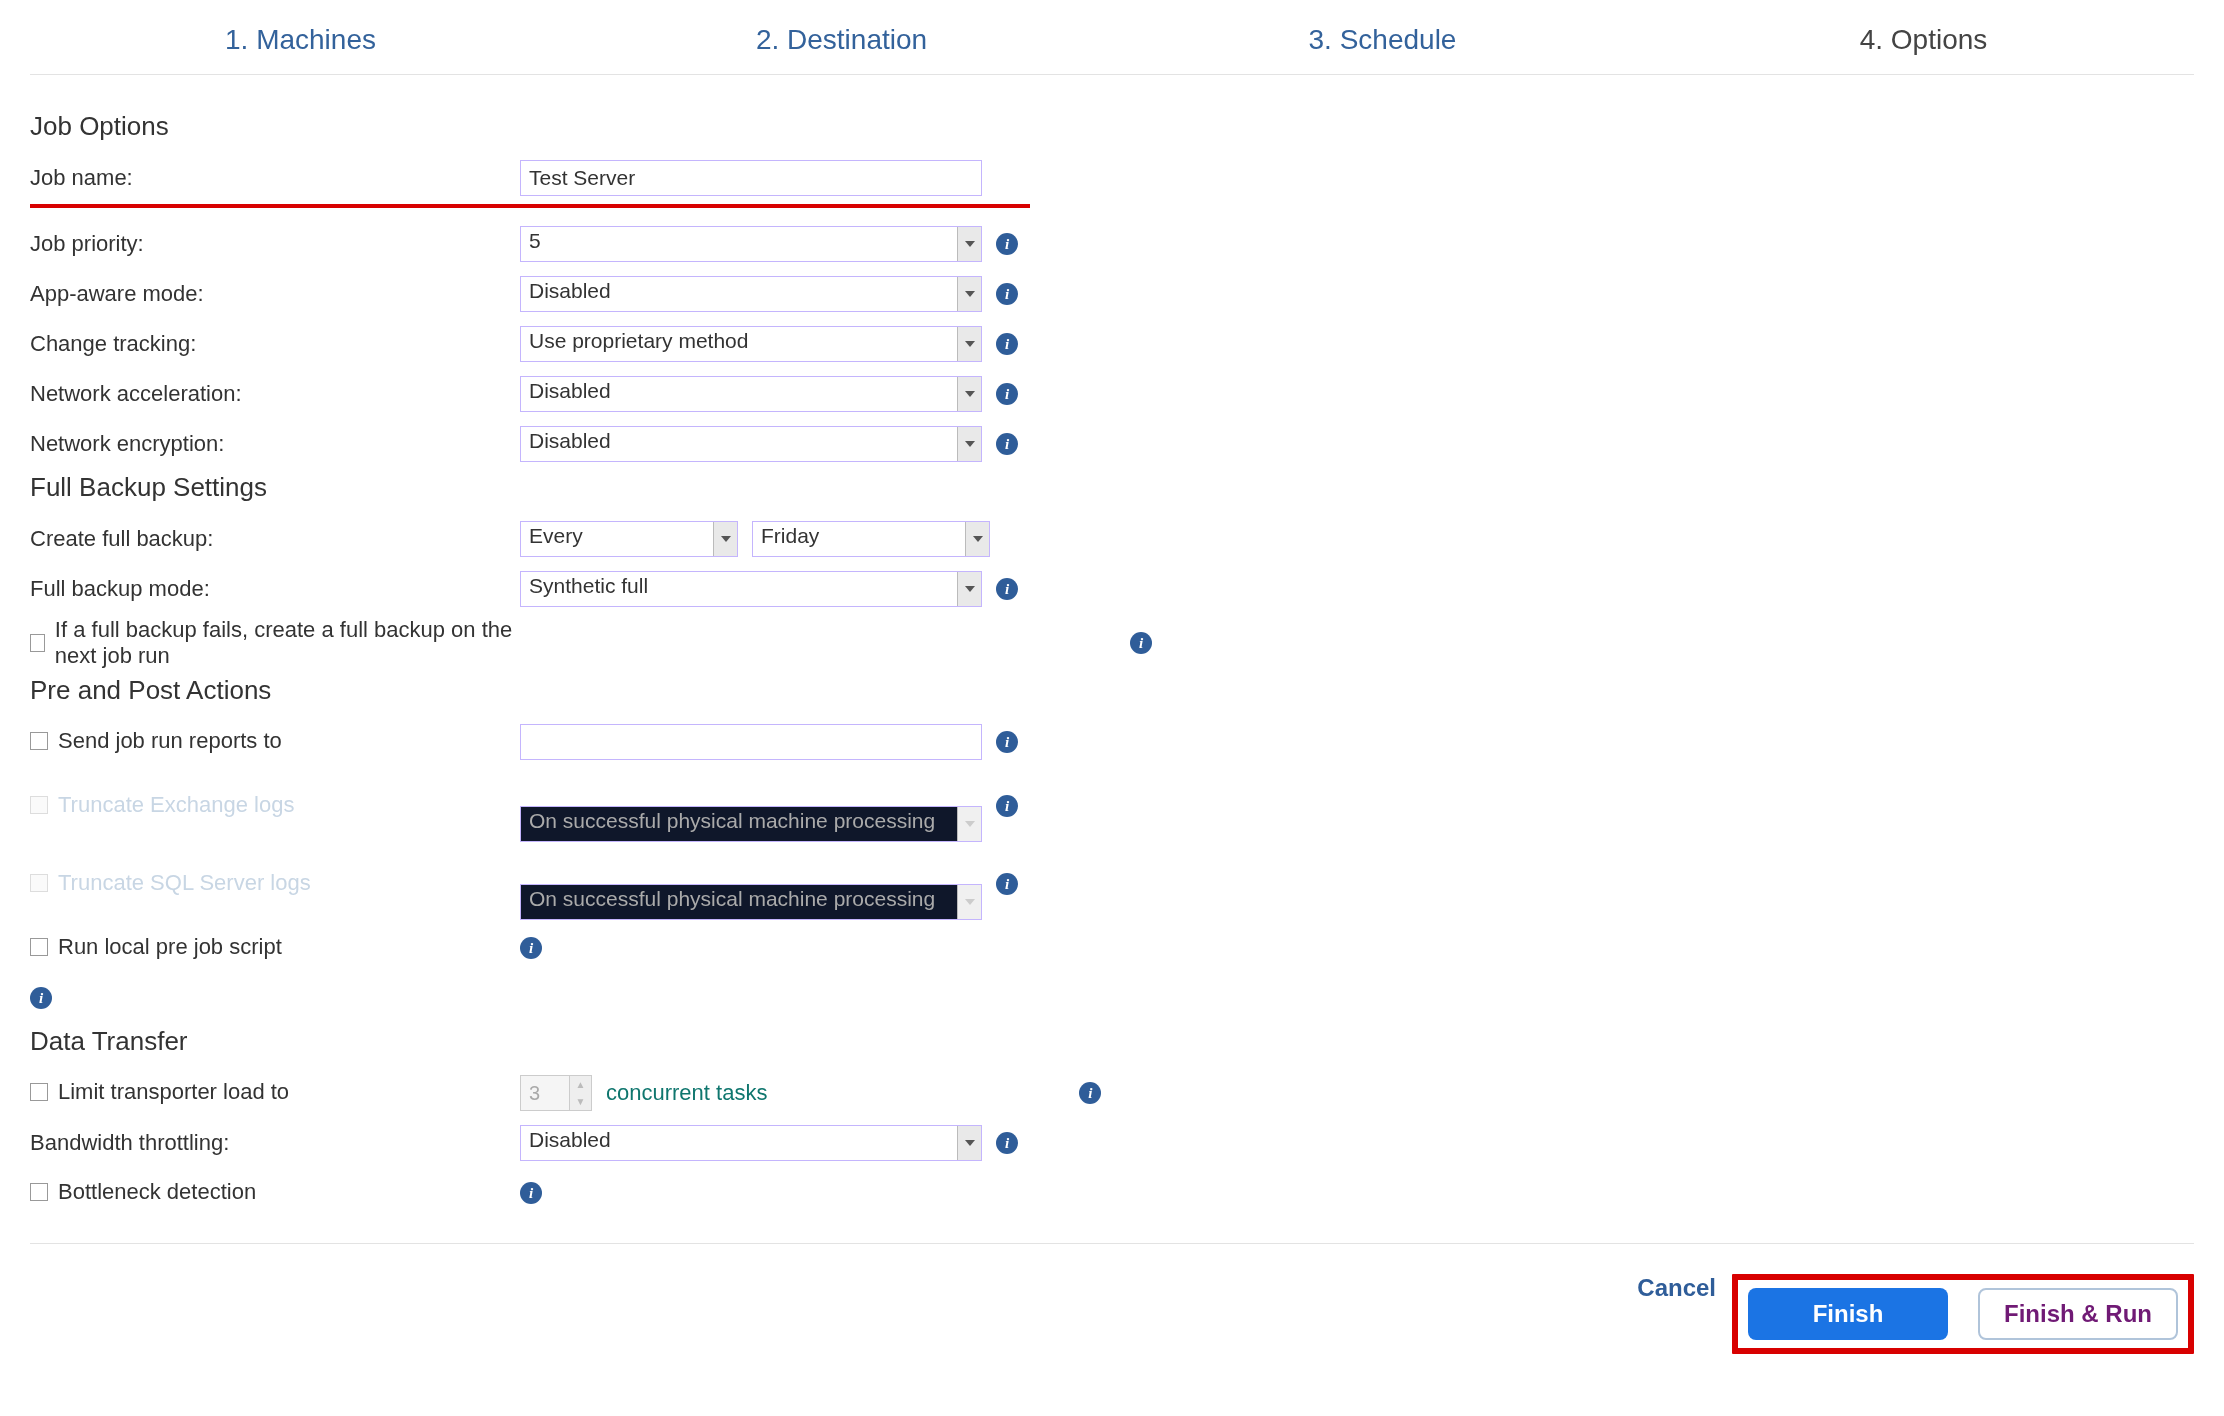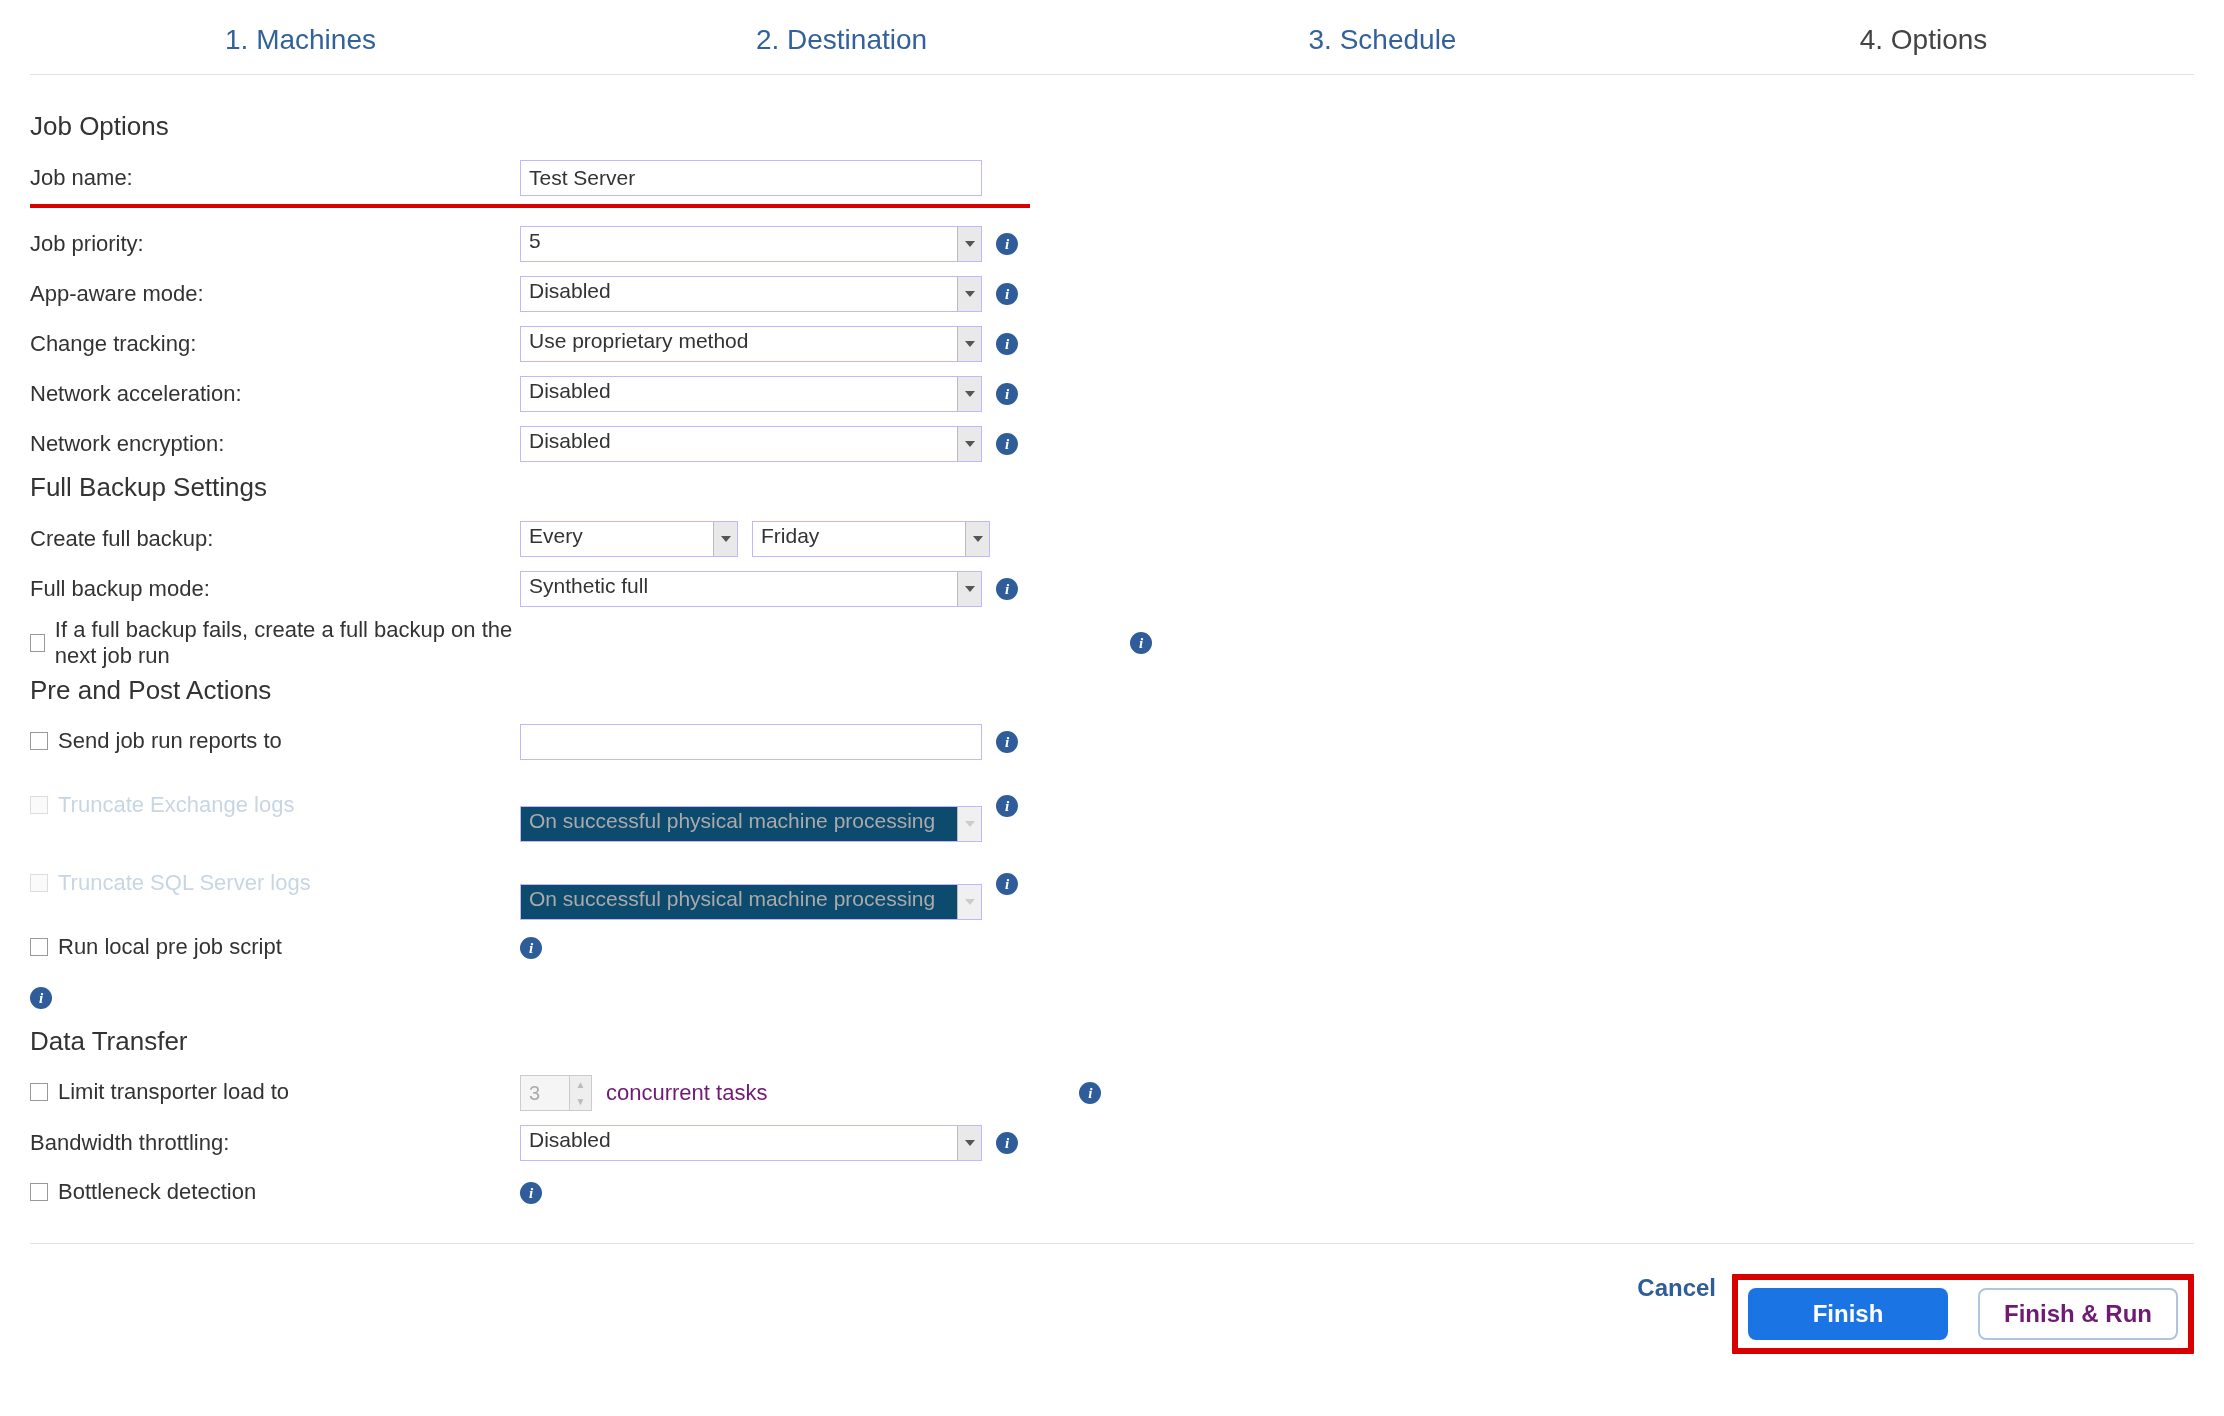--- a/index.html
+++ b/index.html
@@ -92,21 +92,21 @@
     justify-content: center;
   }
   .sel .sel-btn::after {
     content:"";
     width:0;height:0;
     border-left:5px solid transparent;
     border-right:5px solid transparent;
     border-top:6px solid #555;
   }
   .sel.disabled {
-    background: #0c4a6e;
+    background: #0f172a;
     color: #aaa;
     margin-top: 36px;
   }
   .sel.disabled .sel-btn::after { border-top-color: #ccc; }
   .sel.disabled .sel-btn { background:#f0f0f0; }
 
   
   .info {
     width: 22px; height: 22px;
     border-radius: 50%;
@@ -185,21 +185,21 @@
   }
   .btn {
     height:52px; min-width:200px;
     border-radius:8px;
     display:flex; align-items:center; justify-content:center;
     font-size:24px; font-weight:bold; cursor:pointer;
   }
   .btn.primary { background:#1b74e4; color:#fff; }
   .btn.secondary { background:#fff; color:#701a75; border:2px solid #b0c4da; }
 
-  .txt-after { font-size:22px; color:#701a75; }
+  .txt-after { font-size:22px; color:#0f766e; }
 </style>
 </head>
 <body>
 
 <div class="tabs">
   <div class="tab">1. Machines</div>
   <div class="tab">2. Destination</div>
   <div class="tab">3. Schedule</div>
   <div class="tab current">4. Options</div>
 </div>

